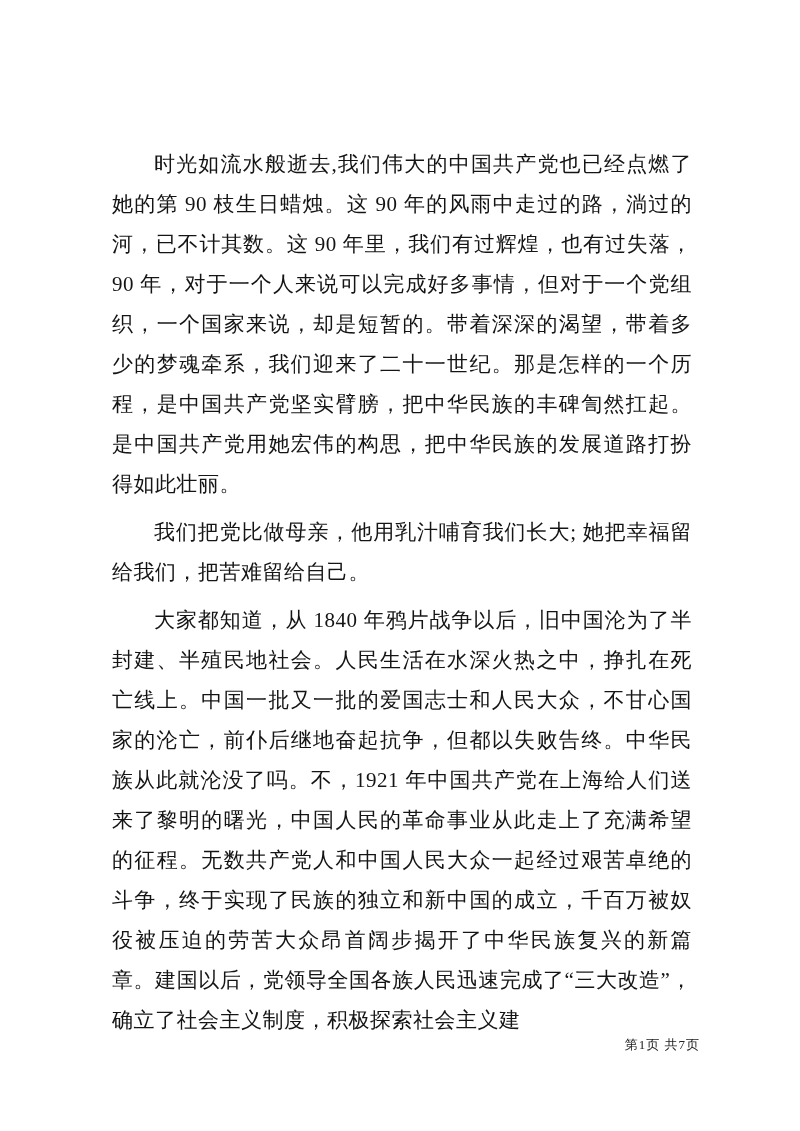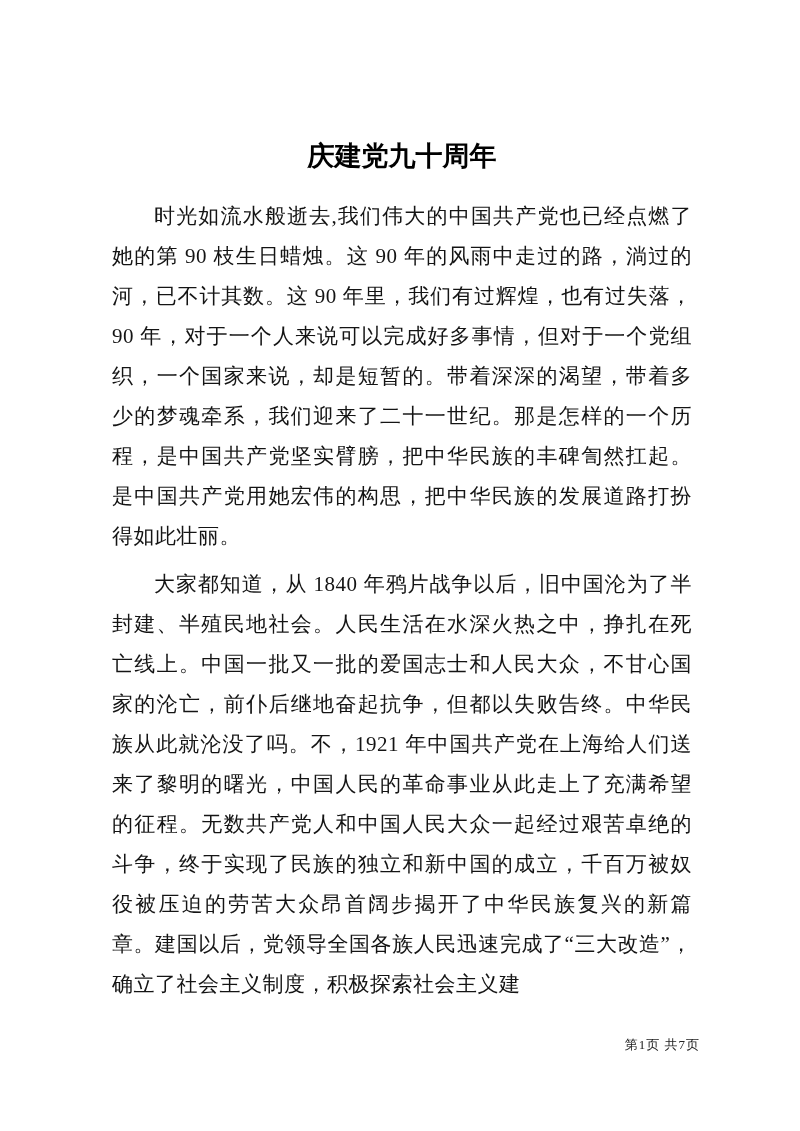--- a/index.html
+++ b/index.html
@@ -43,18 +43,18 @@
     font-size: 13px;
     letter-spacing: 1px;
     color: #222222;
     margin-left: 32px;
   }
 </style>
 </head>
 <body>
 
 <div class="content">
-  <h1 class="title">庆建党九十周年</h1>
   <p class="para">时光如流水般逝去,我们伟大的中国共产党也已经点燃了她的第 90 枝生日蜡烛。这 90 年的风雨中走过的路，淌过的河，已不计其数。这 90 年里，我们有过辉煌，也有过失落，90 年，对于一个人来说可以完成好多事情，但对于一个党组织，一个国家来说，却是短暂的。带着深深的渴望，带着多少的梦魂牵系，我们迎来了二十一世纪。那是怎样的一个历程，是中国共产党坚实臂膀，把中华民族的丰碑訇然扛起。是中国共产党用她宏伟的构思，把中华民族的发展道路打扮得如此壮丽。</p>
+  <p class="para">我们把党比做母亲，他用乳汁哺育我们长大; 她把幸福留给我们，把苦难留给自己。</p>
   <p class="para">大家都知道，从 1840 年鸦片战争以后，旧中国沦为了半封建、半殖民地社会。人民生活在水深火热之中，挣扎在死亡线上。中国一批又一批的爱国志士和人民大众，不甘心国家的沦亡，前仆后继地奋起抗争，但都以失败告终。中华民族从此就沦没了吗。不，1921 年中国共产党在上海给人们送来了黎明的曙光，中国人民的革命事业从此走上了充满希望的征程。无数共产党人和中国人民大众一起经过艰苦卓绝的斗争，终于实现了民族的独立和新中国的成立，千百万被奴役被压迫的劳苦大众昂首阔步揭开了中华民族复兴的新篇章。建国以后，党领导全国各族人民迅速完成了“三大改造”，确立了社会主义制度，积极探索社会主义建</p>
 </div>
 
 <div class="footer">第1页 共7页</div>
 
 </body></html>

